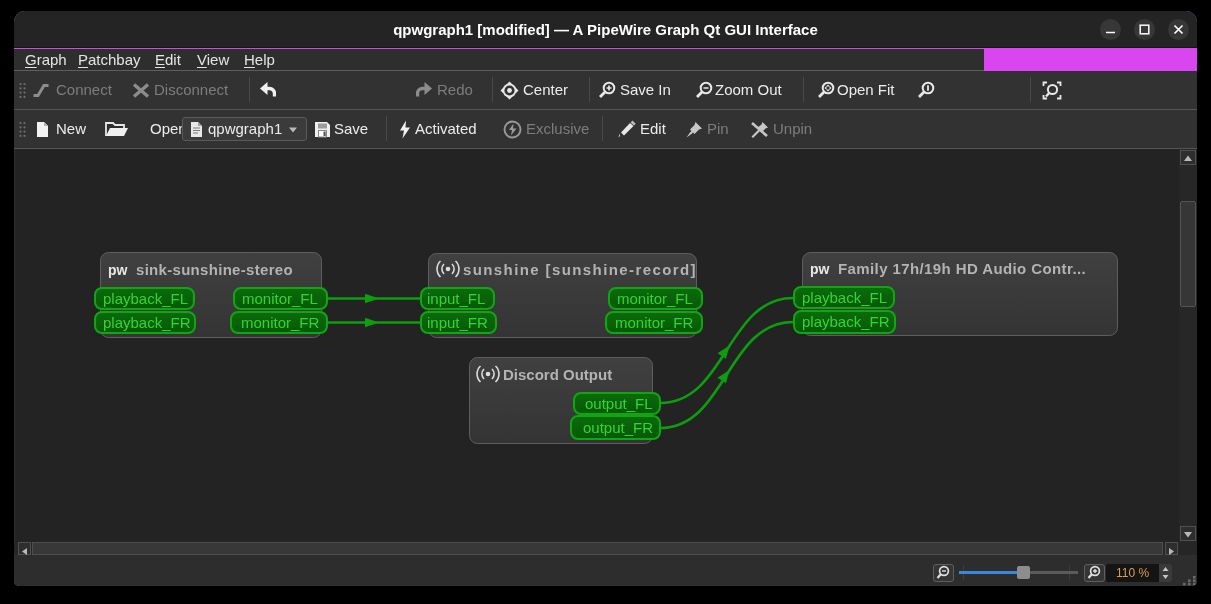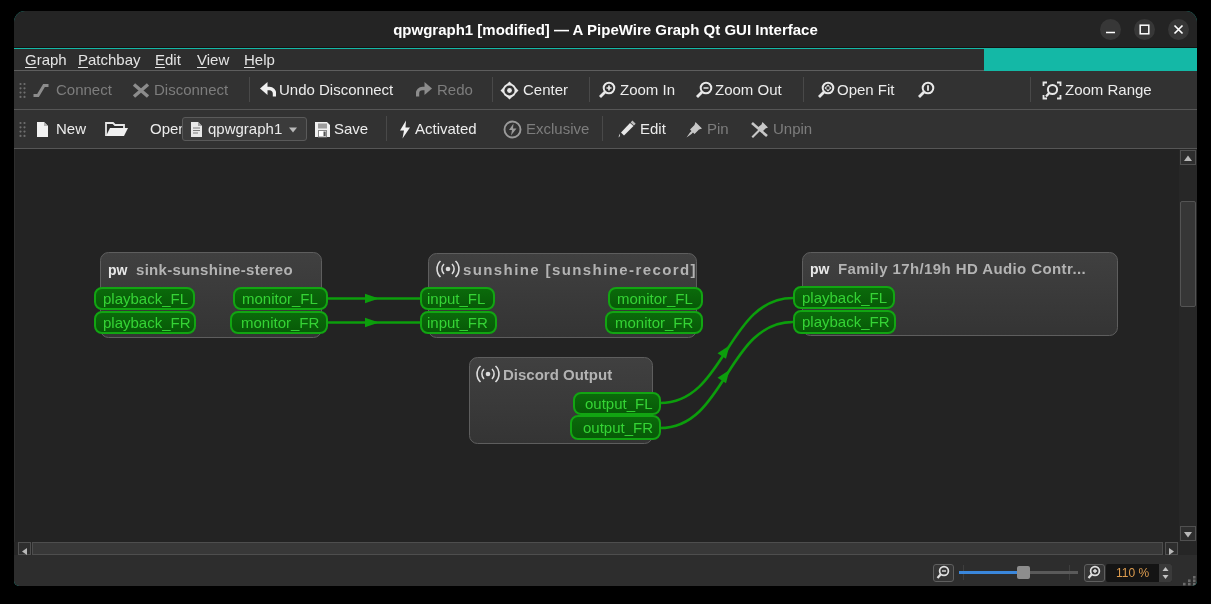--- a/index.html
+++ b/index.html
@@ -1,19 +1,19 @@
 <!DOCTYPE html>
 <html><head>
 <meta charset="utf-8">
 <style>
   * { margin:0; padding:0; box-sizing:border-box; }
   html,body { width:1211px; height:604px; background:#000; overflow:hidden;
     font-family:"Liberation Sans", sans-serif; }
   #win { position:absolute; left:14px; top:11px; width:1183px; height:575px;
-    background:#14b8a6; border-radius:11px 11px 5px 5px; overflow:hidden; }
+    background:#d946ef; border-radius:11px 11px 5px 5px; overflow:hidden; }
   .abs { position:absolute; }
   
   #titlebar { position:absolute; left:0; top:0; width:1183px; height:37px;
     background:#242424; border-bottom:1px solid #141414; }
   #title { position:absolute; width:100%; top:0; height:37px; line-height:37px;
     text-align:center; color:#ffffff; font-size:15px; font-weight:bold; }
   .winbtn { position:absolute; top:8px; width:21px; height:21px; border-radius:50%;
     background:#373737; }
   
   #menubar { position:absolute; left:0; top:38px; width:970px; height:22px;
@@ -106,21 +106,20 @@
     <svg style="left:117px;top:11px;" width="20" height="17" viewBox="0 0 20 17">
       <path d="M3 2.5 L17 14.5 M17 2.5 L3 14.5" stroke="#8c8c8c" stroke-width="3.4" fill="none"></path>
     </svg>
     <span class="txt dis" style="left:140px;">Disconnect</span>
     <div class="sep" style="left:235px;"></div>
 
     <svg style="left:245px;top:10px;" width="17" height="18" viewBox="0 0 17 18">
       <path d="M1 7.5 L8.5 1 V14 Z" fill="#f0f0f0"></path>
       <path d="M6 7.5 H10.5 A5 5 0 0 1 15.5 12.5 V15.5" stroke="#f0f0f0" stroke-width="3.4" fill="none"></path>
     </svg>
-    <span class="txt" style="left:265px;">Undo Disconnect</span>
 
     <svg style="left:402px;top:10px;" width="17" height="18" viewBox="0 0 17 18">
       <path d="M16 7.5 L8.5 1 V14 Z" fill="#8c8c8c"></path>
       <path d="M11 7.5 H6.5 A5 5 0 0 0 1.5 12.5 V15.5" stroke="#8c8c8c" stroke-width="3.4" fill="none"></path>
     </svg>
     <span class="txt dis" style="left:423px;">Redo</span>
     <div class="sep" style="left:478px;"></div>
 
     <svg style="left:486px;top:10px;" width="19" height="19" viewBox="0 0 19 19">
       <circle cx="9.5" cy="9.5" r="6" fill="none" stroke="#e8e8e8" stroke-width="1.8"></circle>
@@ -128,21 +127,21 @@
       <path d="M9.5 0.5 L12 3 H7 Z M9.5 18.5 L12 16 H7 Z M0.5 9.5 L3 7 V12 Z M18.5 9.5 L16 7 V12 Z" fill="#e8e8e8"></path>
     </svg>
     <span class="txt" style="left:509px;">Center</span>
     <div class="sep" style="left:575px;"></div>
 
     <svg style="left:584px;top:10px;" width="19" height="19" viewBox="0 0 19 19">
       <circle cx="11" cy="7" r="5.3" fill="none" stroke="#e8e8e8" stroke-width="2"></circle>
       <path d="M7 11 L2 16" stroke="#e8e8e8" stroke-width="2.8"></path>
       <path d="M11 4.5 V9.5 M8.5 7 H13.5" stroke="#e8e8e8" stroke-width="1.7"></path>
     </svg>
-    <span class="txt" style="left:606px;">Zoom In</span>
+    <span class="txt" style="left:606px;">Save In</span>
 
     <svg style="left:681px;top:10px;" width="19" height="19" viewBox="0 0 19 19">
       <circle cx="11" cy="7" r="5.3" fill="none" stroke="#e8e8e8" stroke-width="2"></circle>
       <path d="M7 11 L2 16" stroke="#e8e8e8" stroke-width="2.8"></path>
       <path d="M8.5 7 H13.5" stroke="#e8e8e8" stroke-width="1.7"></path>
     </svg>
     <span class="txt" style="left:701px;">Zoom Out</span>
     <div class="sep" style="left:789px;"></div>
 
     <svg style="left:803px;top:10px;" width="19" height="19" viewBox="0 0 19 19">
@@ -157,21 +156,20 @@
       <path d="M7 11 L2 16" stroke="#e8e8e8" stroke-width="2.8"></path>
       <path d="M11 4.2 V9.8" stroke="#e8e8e8" stroke-width="1.8"></path>
     </svg>
     <div class="sep" style="left:1016px;"></div>
 
     <svg style="left:1028px;top:10px;" width="20" height="19" viewBox="0 0 20 19">
       <path d="M1.5 5 V1.5 H5 M15 1.5 H18.5 V5 M18.5 14 V17.5 H15 M5 17.5 H1.5 V14" stroke="#e8e8e8" stroke-width="1.8" fill="none"></path>
       <circle cx="10.5" cy="8.5" r="4.6" fill="none" stroke="#e8e8e8" stroke-width="2"></circle>
       <path d="M7.2 12 L4 15.5" stroke="#e8e8e8" stroke-width="2.4"></path>
     </svg>
-    <span class="txt" style="left:1051px;">Zoom Range</span>
   </div>
 
   <div id="tb2" class="toolbar">
     <svg style="left:4px;top:11px;" width="9" height="17" viewBox="0 0 9 17">
       <g fill="#6f6f6f">
           <circle cx="2.5" cy="2" r="1.1"></circle>
           <circle cx="6.5" cy="2" r="1.1"></circle>
           <circle cx="2.5" cy="6.3" r="1.1"></circle>
           <circle cx="6.5" cy="6.3" r="1.1"></circle>
           <circle cx="2.5" cy="10.6" r="1.1"></circle>

